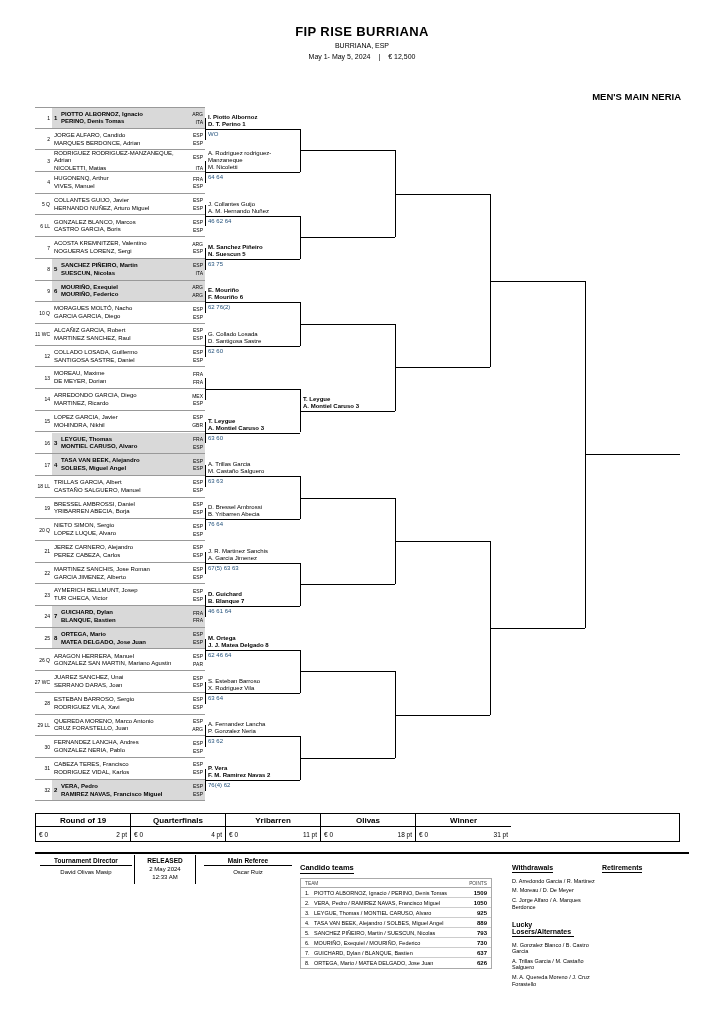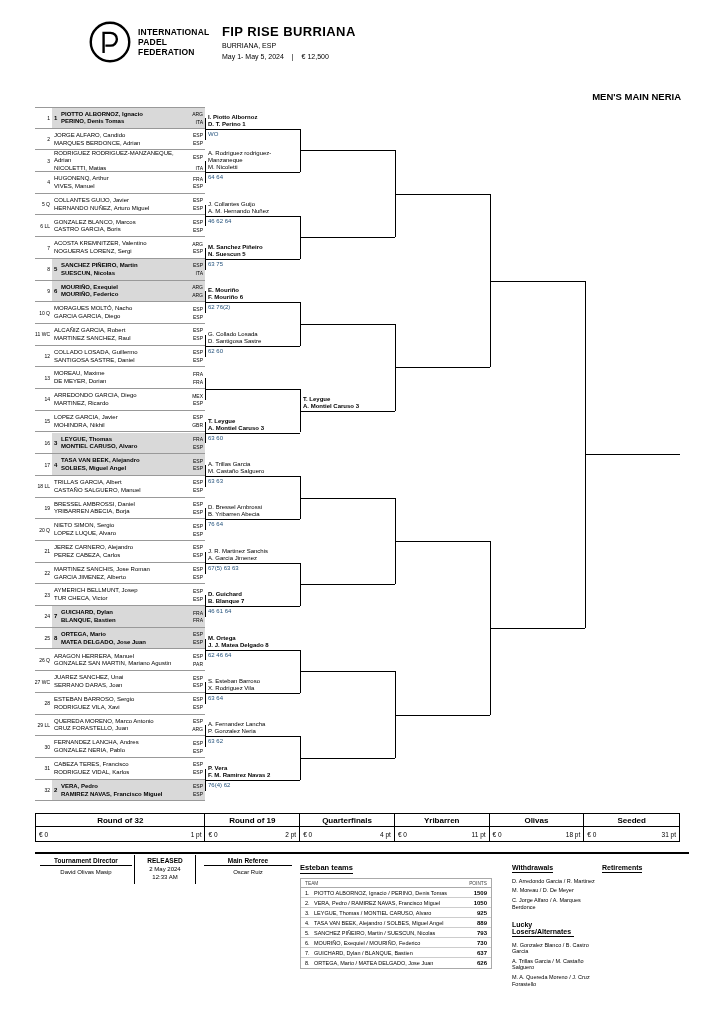--- a/index.html
+++ b/index.html
@@ -6,21 +6,21 @@
   *{box-sizing:border-box;margin:0;padding:0;}
   html,body{margin:0;padding:0;}
   body{width:724px;height:1024px;background:#fff;color:#000;
        font-family:"Liberation Sans", sans-serif;position:relative;}
   #page{position:absolute;inset:0;overflow:hidden;}
 
   
   #logo{position:absolute;left:88px;top:20px;display:flex;align-items:center;gap:6px;}
   #logo svg{width:44px;height:44px;}
   .logo-text{font-weight:bold;font-size:8.5px;line-height:10px;letter-spacing:.2px;}
-  #title-block{position:absolute;left:222px;top:24px;width:280px;text-align:left;}
+  #title-block{position:absolute;left:222px;top:24px;width:280px;text-align:center;}
   .title{font-weight:bold;font-size:13px;letter-spacing:.4px;}
   .subtitle{font-size:7px;margin-top:3px;}
   .dates{font-size:7px;margin-top:4px;}
   .dates .sep{margin:0 6px;}
   #draw-label{position:absolute;right:43px;top:91px;font-weight:bold;font-size:9.5px;}
 
   
   .line{position:absolute;background:#000;}
   .entry{position:absolute;display:flex;border-bottom:1px solid var(--rowline,#999);}
   .entry.first{border-top:1px solid var(--rowline,#999);}
@@ -78,31 +78,20 @@
   #wd-block{left:512px;top:856px;width:86px;}
   #ret-block{left:602px;top:856px;width:88px;}
   #ll-block{left:512px;top:920px;width:86px;}
   #ll-title{max-width:62px;}
 </style>
 </head>
 <body>
 
 <div id="page">
 
-  <div id="logo">
-    <svg viewBox="0 0 48 48" aria-hidden="true">
-      <circle cx="24" cy="24" r="21" fill="none" stroke="#000" stroke-width="2.6"></circle>
-      <path d="M17 36 V14 h7.5 a7 7 0 0 1 0 14 H19" fill="none" stroke="#000" stroke-width="2.6"></path>
-    </svg>
-    <div class="logo-text">
-      <div>INTERNATIONAL</div>
-      <div>PADEL</div>
-      <div>FEDERATION</div>
-    </div>
-  </div>
 
   <div id="title-block">
     <div class="title">FIP RISE BURRIANA</div>
     <div class="subtitle">BURRIANA, ESP</div>
     <div class="dates">
       <span>May 1- May 5, 2024</span>
       <span class="sep">|</span>
       <span>€ 12,500</span>
     </div>
   </div>
@@ -736,27 +725,20 @@
       <div class="line" style="left: 395px; top: 714.6px; width: 95px; height: 1px;"></div>
       <div class="line" style="left: 490px; top: 193.8px; width: 1px; height: 173.6px;"></div>
       <div class="line" style="left: 490px; top: 280.6px; width: 95px; height: 1px;"></div>
       <div class="line" style="left: 490px; top: 541px; width: 1px; height: 173.6px;"></div>
       <div class="line" style="left: 490px; top: 627.8px; width: 95px; height: 1px;"></div>
       <div class="line" style="left: 585px; top: 280.6px; width: 1px; height: 347.2px;"></div>
       <div class="line" style="left: 585px; top: 454.2px; width: 95px; height: 1px;"></div>
     </div>
 
   <div id="points-row">
-      <div class="pcell" style="width: 170px;">
-        <div class="pround">Round of 32</div>
-        <div class="pvals">
-          <div class="pprize">€ 0</div>
-          <div class="ppt">1 pt</div>
-        </div>
-      </div>
       <div class="pcell" style="width: 95px;">
         <div class="pround">Round of 19</div>
         <div class="pvals">
           <div class="pprize">€ 0</div>
           <div class="ppt">2 pt</div>
         </div>
       </div>
       <div class="pcell" style="width: 95px;">
         <div class="pround">Quarterfinals</div>
         <div class="pvals">
@@ -772,21 +754,21 @@
         </div>
       </div>
       <div class="pcell" style="width: 95px;">
         <div class="pround">Olivas</div>
         <div class="pvals">
           <div class="pprize">€ 0</div>
           <div class="ppt">18 pt</div>
         </div>
       </div>
       <div class="pcell" style="width: 95px;">
-        <div class="pround">Seeded</div>
+        <div class="pround">Winner</div>
         <div class="pvals">
           <div class="pprize">€ 0</div>
           <div class="ppt">31 pt</div>
         </div>
       </div>
     </div>
 
   <div id="footer-line"></div>
 
   <div id="td-block" class="fblock">
@@ -799,21 +781,21 @@
     <div id="released-date">2 May 2024</div>
     <div id="released-time">12:33 AM</div>
   </div>
 
   <div id="mr-block" class="fblock">
     <div class="ftitle">Main Referee</div>
     <div id="mr-name">Oscar Ruiz</div>
   </div>
 
   <div id="seeded-block" class="fblock">
-    <div id="seeded-title">Esteban teams</div>
+    <div id="seeded-title">Candido teams</div>
     <div id="seeded-table">
       <div class="st-head">
         <span>TEAM</span>
         <span>POINTS</span>
       </div>
       <div id="seeded-rows">
           <div class="st-row">
             <div class="st-num">1.</div>
             <div class="st-team">PIOTTO ALBORNOZ, Ignacio / PERINO, Denis Tomas</div>
             <div class="st-pts">1509</div>

